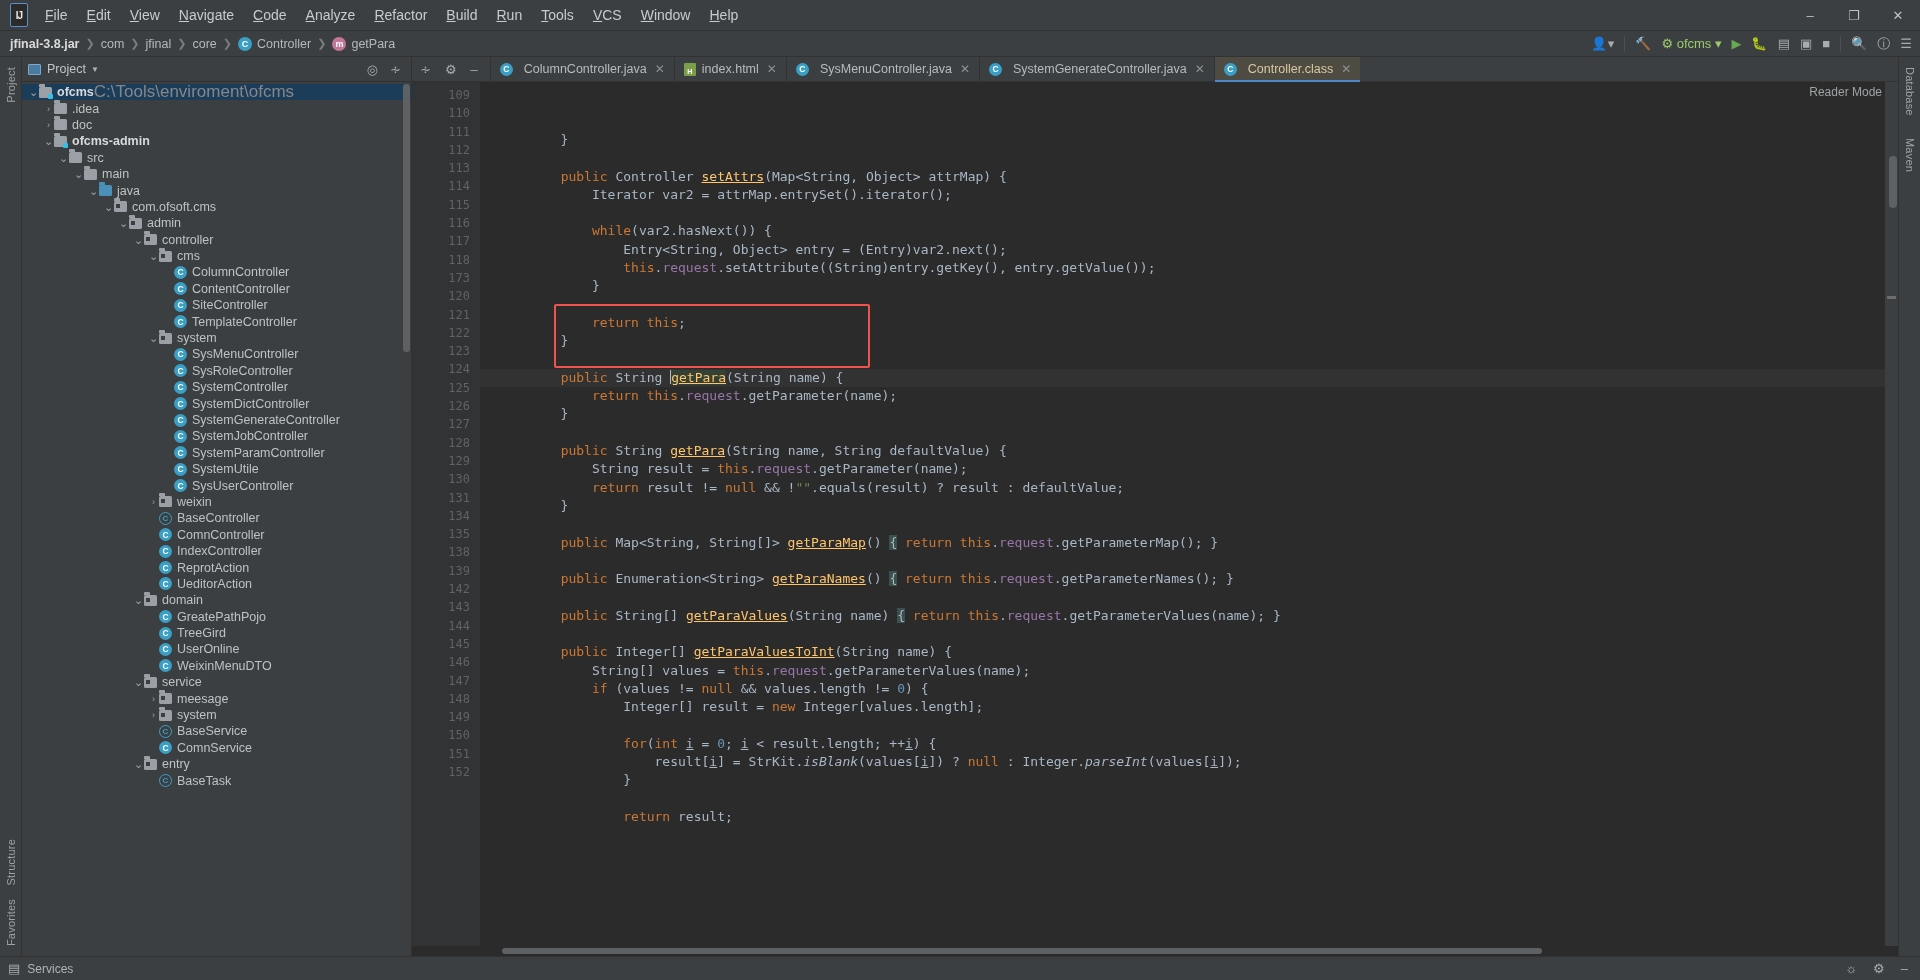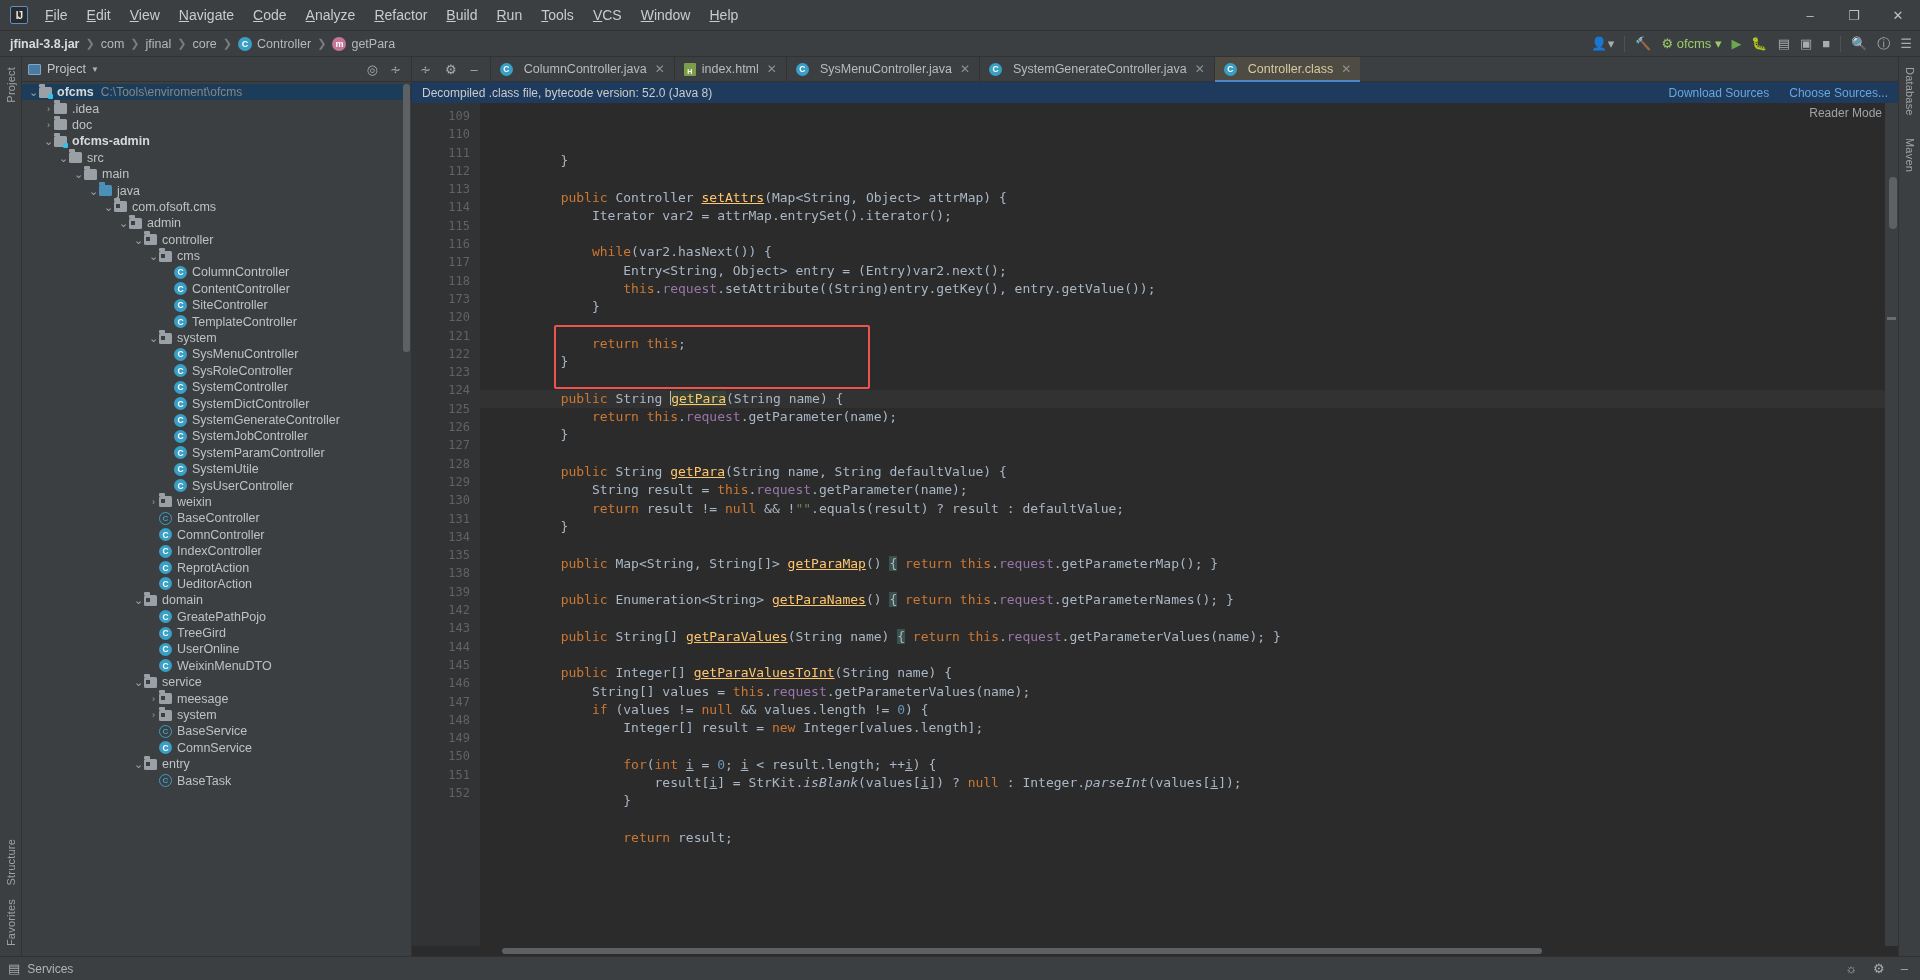--- a/index.html
+++ b/index.html
@@ -11,21 +11,21 @@
     overflow: hidden;
   }
   .app { position: relative; width: 1920px; height: 980px; display: flex; flex-direction: column; }
 
   
   .titlebar {
     height: 31px; background: #3c3f41; display: flex; align-items: center;
     border-bottom: 1px solid #323232; position: relative; flex: 0 0 31px;
   }
   .ij-logo {
-    width: 18px; height: 18px; margin-left: 10px; margin-right: 8px;
+    width: 18px; height: 24px; margin-left: 10px; margin-right: 8px;
     border: 1.5px solid #5a90c8; border-radius: 2px;
     background: #2b2b2b; color: #e8e8e8; font-size: 10px; font-weight: bold;
     display: flex; align-items: center; justify-content: center; letter-spacing: -1px;
   }
   .menu { display: flex; align-items: center; gap: 1px; }
   .menu-item {
     font-size: 14px; color: #c9ccce; padding: 4px 9px; cursor: default; white-space: nowrap;
   }
   .menu-item u { text-decoration: underline; }
   .win-title {
@@ -119,21 +119,21 @@
     content:''; position:absolute; right:-1px; bottom:-1px; width:5px; height:5px; background:#35c0e8; border-radius:1px;
   }
   .ic-class {
     width: 13px; height: 13px; border-radius: 50%; background: #3a9fc4; color: #fff;
     font-size: 8.5px; font-weight: bold; display:flex; align-items:center; justify-content:center;
     margin-right: 5px; flex: 0 0 13px;
   }
   .ic-class.abstract { background: transparent; border: 1.5px solid #3a9fc4; color: #3a9fc4; font-size: 8px; }
   .tree-label { color: #bfc2c4; }
   .tree-label.bold { font-weight: bold; color: #d6d9db; }
-  .tree-path { color: #848789; margin-left: 7px; font-size: 12px; }
+  .tree-path { color: #848789; font-size: 17px; }
 
   .tree-scroll {
     position: absolute; right: 1px; top: 2px; width: 7px; height: 268px;
     background: #5d6164; border-radius: 3px;
   }
 
   
   .editor { flex: 1; display: flex; flex-direction: column; min-width: 0; background: #2b2b2b; }
   .tabs {
     height: 25px; background: #3c3f41; display: flex; align-items: stretch; flex: 0 0 25px;
@@ -571,27 +571,20 @@
               <span class="x">✕</span>
             </div>
             <div class="tab active">
               <span class="ic-class">C</span>
               <span>Controller.class</span>
               <span class="x">✕</span>
             </div>
           </div>
       </div>
 
-      <div class="notice">
-        <span>Decompiled .class file, bytecode version: 52.0 (Java 8)</span>
-        <span class="notice-links">
-          <a href="#">Download Sources</a>
-          <a href="#">Choose Sources...</a>
-        </span>
-      </div>
 
       <div class="code-area">
         <div class="reader-mode">Reader Mode</div>
         <div class="gutter" id="gutter-root">
             <div class="gline">109<span class="fold flat"></span></div>
             <div class="gline">110</div>
             <div class="gline">111<span class="fold">−</span></div>
             <div class="gline">112</div>
             <div class="gline">113</div>
             <div class="gline">114<span class="fold">−</span></div>

